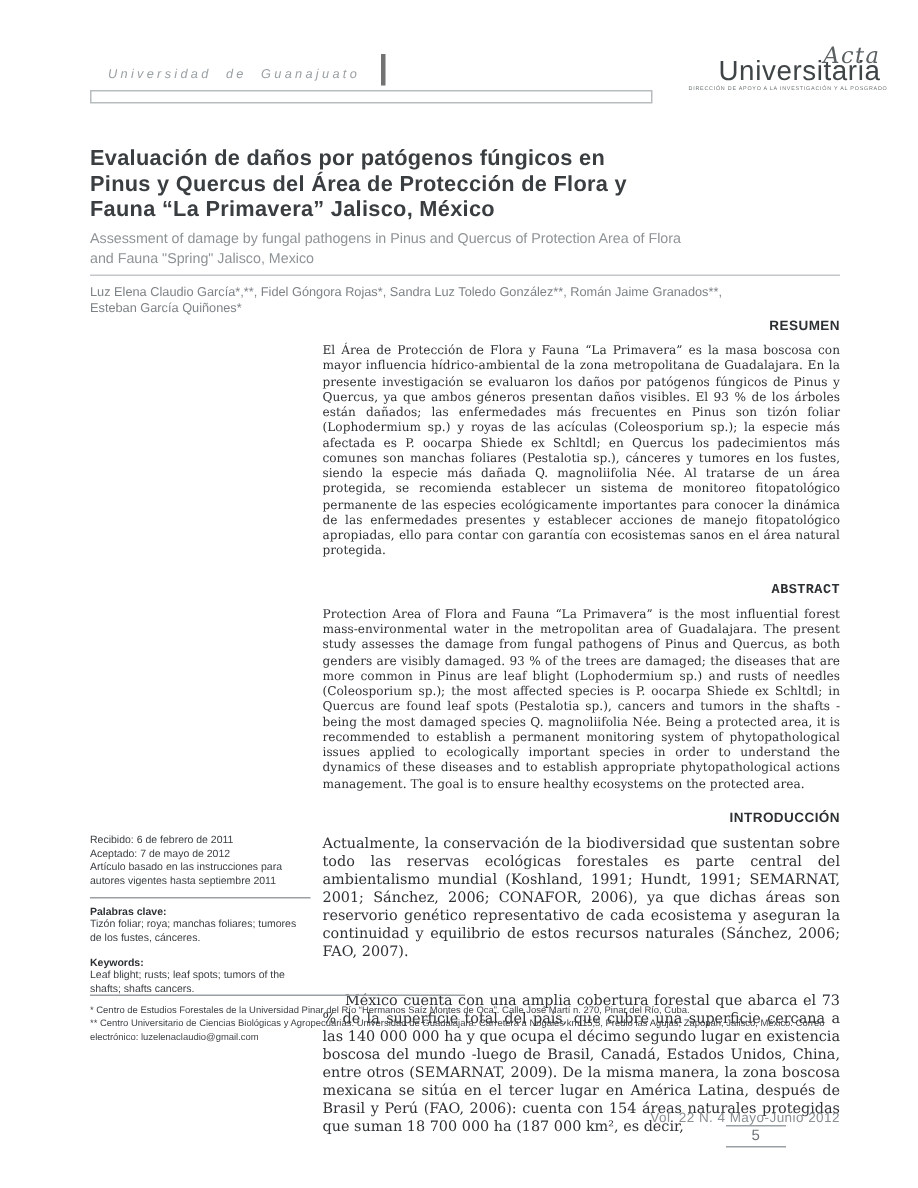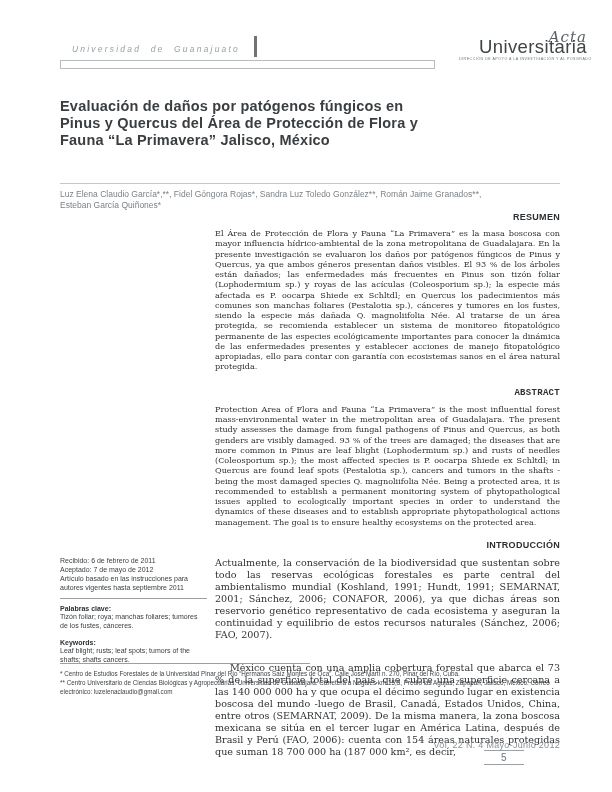--- a/index.html
+++ b/index.html
@@ -105,20 +105,21 @@
     </div>
     <div class="logo">
       <div class="logo-acta">Acta</div>
       <div class="logo-universitaria">Universitaria</div>
       <div class="logo-tagline">DIRECCIÓN DE APOYO A LA INVESTIGACIÓN Y AL POSGRADO</div>
     </div>
   </div>
 
   <div class="title-block">
     <div class="title-es"><span>Evaluación de daños por patógenos fúngicos en </span><span class="it">Pinus</span><span> y </span><span class="it">Quercus</span><span> del Área de Protección de Flora y Fauna “La Primavera” Jalisco, México</span></div>
+    <div class="title-en"><span>Assessment of damage by fungal pathogens in </span><span class="it">Pinus</span><span> and </span><span class="it">Quercus</span><span> of Protection Area of Flora and Fauna "Spring" Jalisco, Mexico</span></div>
   </div>
 
   <div class="authors-block">
     <div class="authors">Luz Elena Claudio García*,**, Fidel Góngora Rojas*, Sandra Luz Toledo González**, Román Jaime Granados**, Esteban García Quiñones*</div>
   </div>
 
   <div class="main-col">
     <div class="sec-heading">RESUMEN</div>
     <p class="serif-small"><span>El Área de Protección de Flora y Fauna “La Primavera” es la masa boscosa con mayor influencia hídrico-ambiental de la zona metropolitana de Guadalajara. En la presente investigación se evaluaron los daños por patógenos fúngicos de </span><span class="it">Pinus</span><span> y </span><span class="it">Quercus</span><span>, ya que ambos géneros presentan daños visibles. El 93 % de los árboles están dañados; las enfermedades más frecuentes en </span><span class="it">Pinus</span><span> son tizón foliar (</span><span class="it">Lophodermium</span><span> sp.) y royas de las acículas (</span><span class="it">Coleosporium</span><span> sp.); la especie más afectada es </span><span class="it">P. oocarpa</span><span> Shiede ex Schltdl; en </span><span class="it">Quercus</span><span> los padecimientos más comunes son manchas foliares (</span><span class="it">Pestalotia</span><span> sp.), cánceres y tumores en los fustes, siendo la especie más dañada </span><span class="it">Q. magnoliifolia</span><span> Née. Al tratarse de un área protegida, se recomienda establecer un sistema de monitoreo fitopatológico permanente de las especies ecológicamente importantes para conocer la dinámica de las enfermedades presentes y establecer acciones de manejo fitopatológico apropiadas, ello para contar con garantía con ecosistemas sanos en el área natural protegida.</span></p>
 

